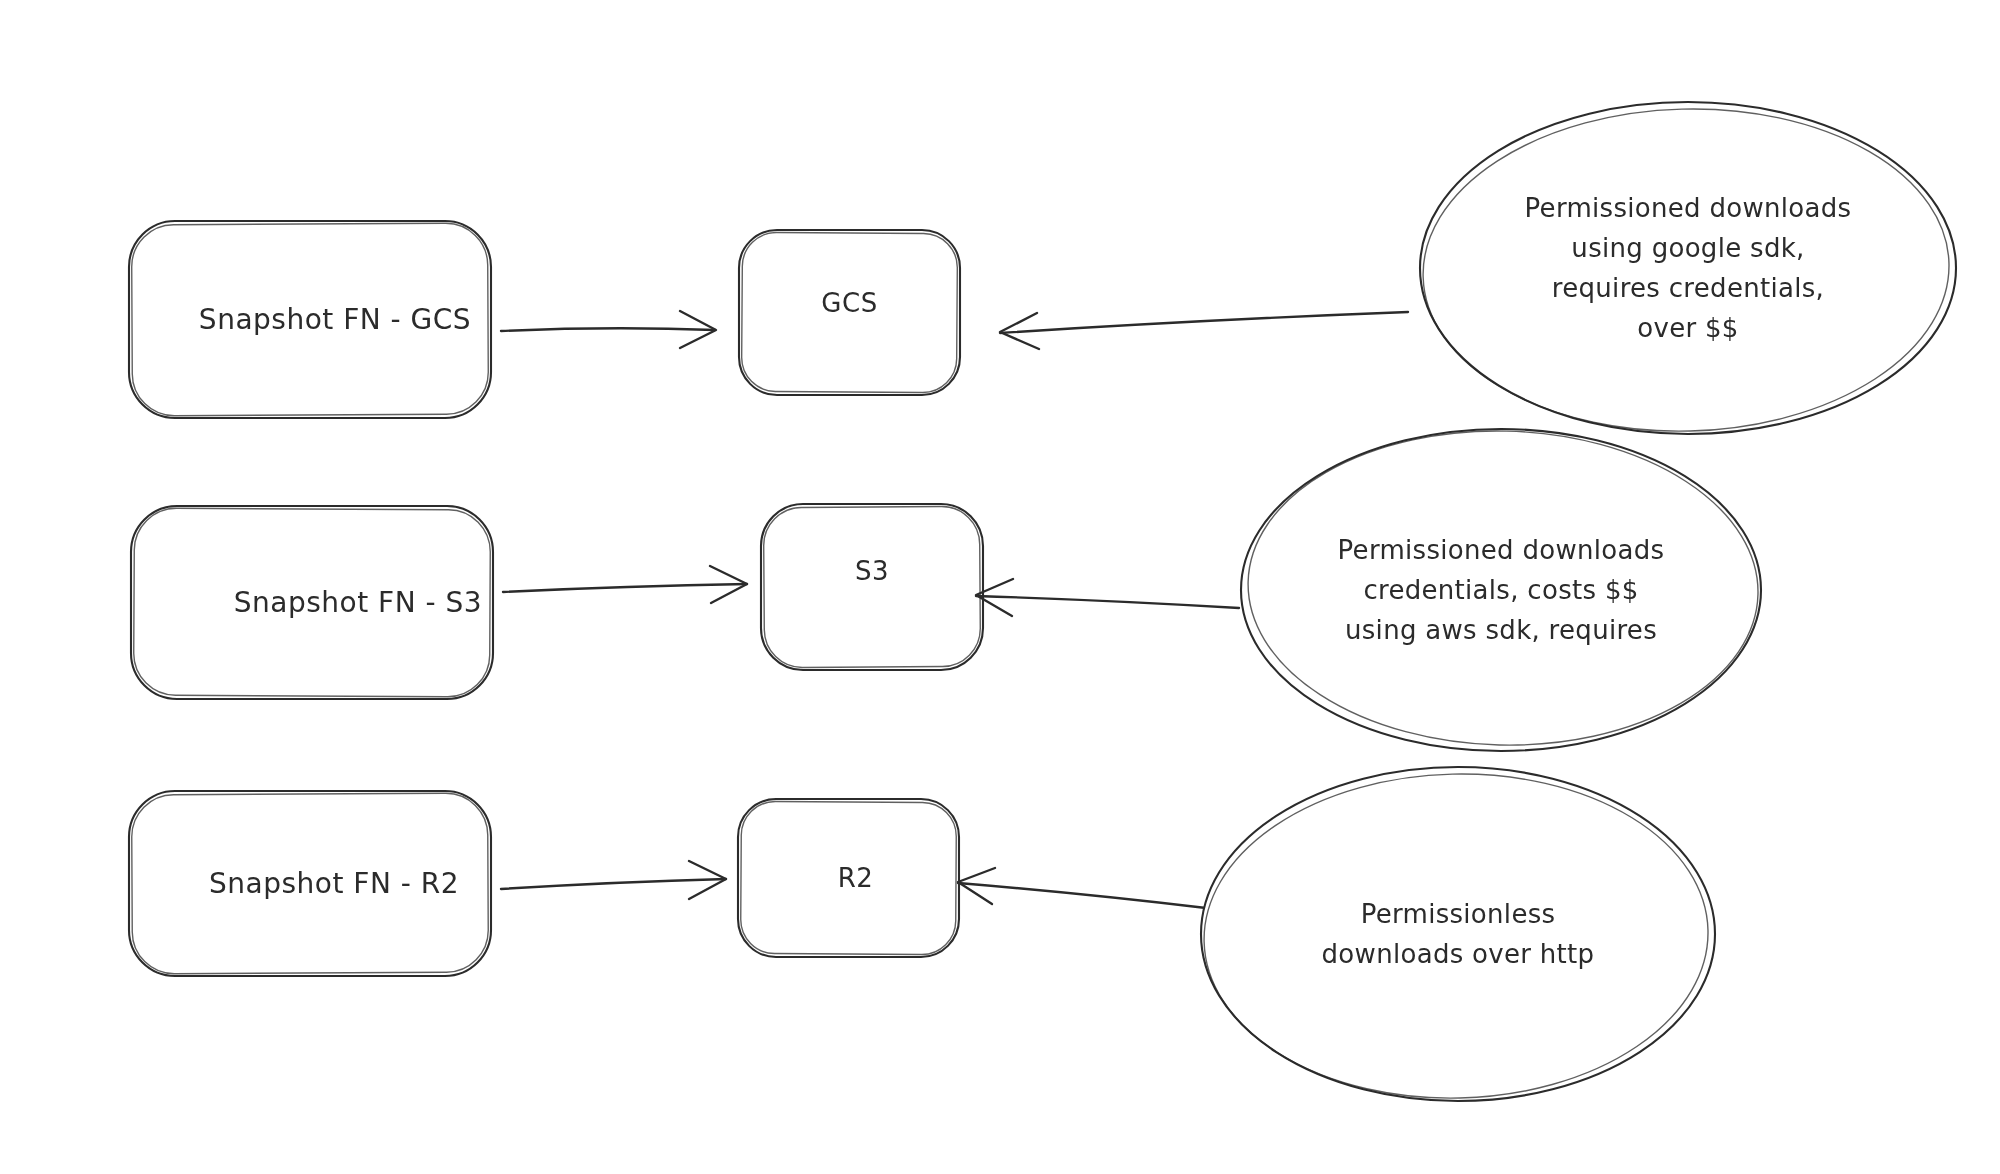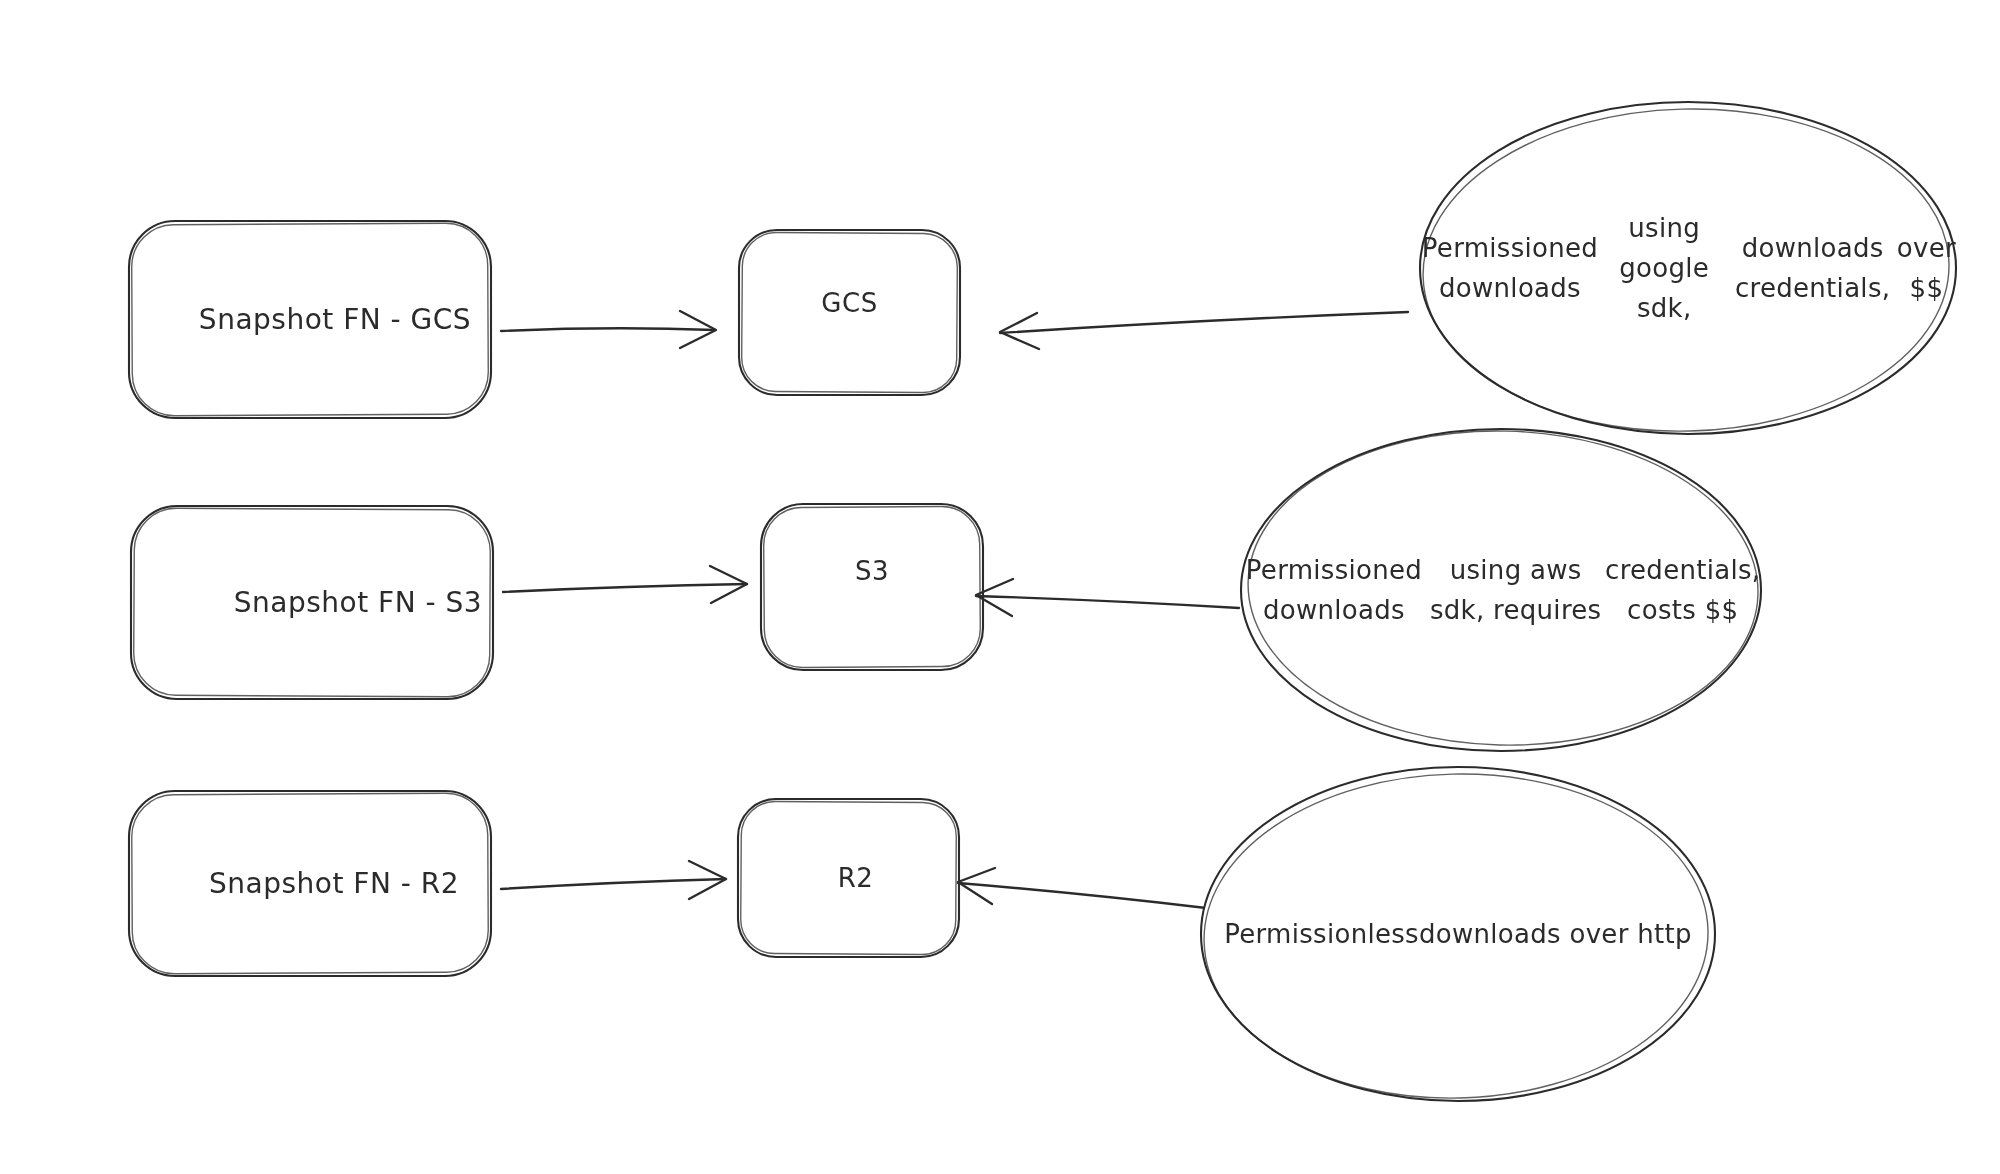--- a/index.html
+++ b/index.html
@@ -25,20 +25,21 @@
     text-align: center;
     font-size: 28px;
     letter-spacing: 0.5px;
     color: var(--ink);
     pointer-events: none;
   }
   .lbl.small { font-size: 26px; }
   .ann {
     position: absolute;
     display: flex;
+    flex-direction: column;
     align-items: center;
     justify-content: center;
     text-align: center;
     font-size: 26px;
     line-height: 40px;
     letter-spacing: 0.3px;
     color: var(--ink);
     pointer-events: none;
   }
 </style>
@@ -111,30 +112,30 @@
       <ellipse class="shape" cx="1458" cy="934" rx="257" ry="167"></ellipse>
       <ellipse class="shape ghost" cx="1456" cy="936" rx="252" ry="162" transform="rotate(-1.3 1458 934)"></ellipse>
     </g>
   </svg>
 
   <div class="lbl" style="left:129px; top:221px; width:362px; height:197px;padding-left:25px;">Snapshot FN - GCS</div>
   <div class="lbl small" style="left:739px; top:230px; width:221px; height:145px;">GCS</div>
   <div class="ann" style="left:1420px; top:102px; width:536px; height:332px;">
     <div>Permissioned downloads</div>
     <div>using google sdk,</div>
-    <div>downloads credentials,</div>
+    <div>requires credentials,</div>
     <div>over $$</div>
   </div>
 
   <div class="lbl" style="left:131px; top:506px; width:362px; height:193px;padding-left:46px;">Snapshot FN - S3</div>
   <div class="lbl small" style="left:761px; top:504px; width:222px; height:134px;">S3</div>
   <div class="ann" style="left:1241px; top:429px; width:520px; height:322px;">
     <div>Permissioned downloads</div>
+    <div>credentials, costs $$</div>
     <div>using aws sdk, requires</div>
-    <div>credentials, costs $$</div>
   </div>
 
   <div class="lbl" style="left:129px; top:791px; width:410px; height:185px;">Snapshot FN - R2</div>
   <div class="lbl small" style="left:738px; top:799px; width:235px; height:158px;">R2</div>
   <div class="ann" style="left:1201px; top:766px; width:514px; height:336px;">
     <div>Permissionless</div>
     <div>downloads over http</div>
   </div>
 
 </div>

